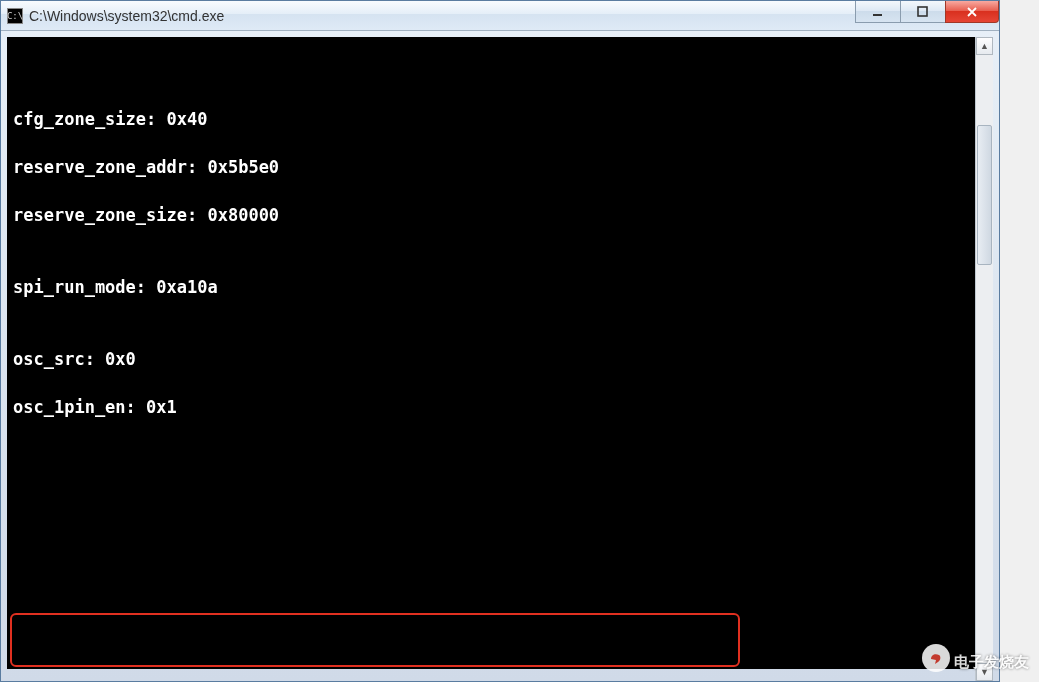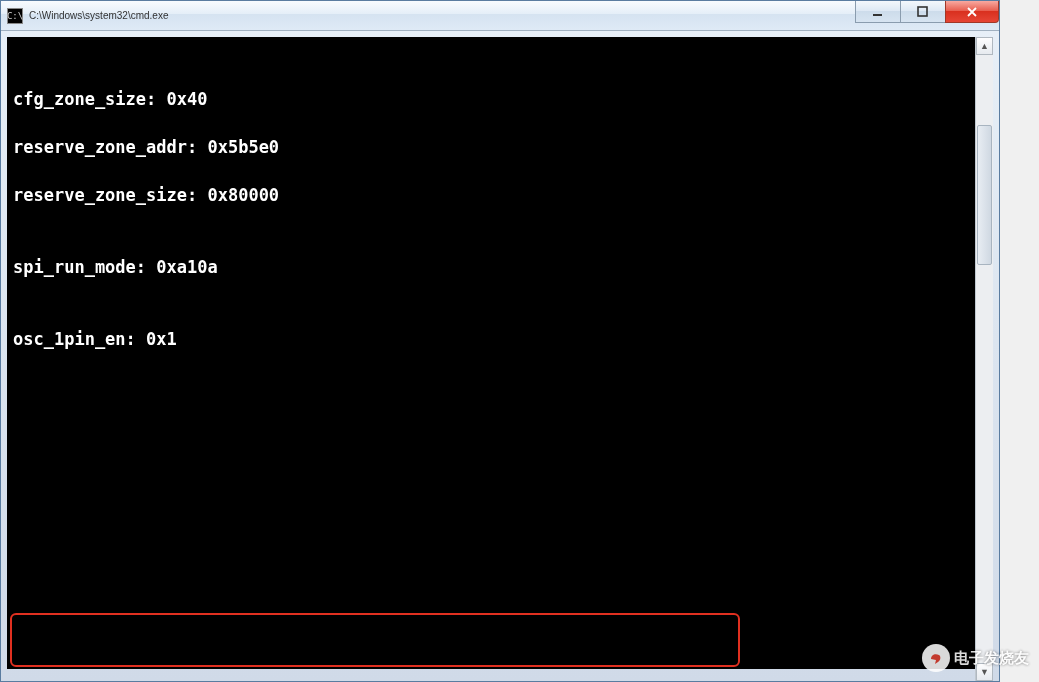--- a/index.html
+++ b/index.html
@@ -36,21 +36,21 @@
       border: 1px solid #888;
       display: flex;
       align-items: center;
       justify-content: center;
       margin-right: 6px;
       font-size: 9px;
       color: #ccc;
       font-family: monospace;
     }
     .titlebar .title-text {
-      font-size: 10px;
+      font-size: 14px;
       color: #333;
     }
     .win-controls {
       position: absolute;
       right: 0; top: 0;
       display: flex;
     }
     .win-btn {
       width: 46px; height: 22px;
       border: 1px solid #8a9cae;
@@ -69,21 +69,21 @@
     }
     .win-btn svg { width: 14px; height: 14px; }
     .terminal {
       flex: 1;
       background: #000;
       color: #fff;
       font-family: "Lucida Console", Consolas, monospace;
       font-size: 17px;
       font-weight: bold;
       line-height: 24px;
-      padding: 2px 2px 2px 6px;
+      padding: 22px 2px 2px 6px;
       white-space: pre;
       margin: 6px 6px 12px 6px;
       position: relative;
       overflow: hidden;
     }
     .scrollbar {
       position: absolute;
       right: 6px;
       top: 36px;
       bottom: 0;
@@ -123,21 +123,21 @@
       height: 54px;
       border: 2px solid #e03020;
       border-radius: 6px;
       pointer-events: none;
     }
     .watermark {
       position: absolute;
       right: 10px;
       bottom: 10px;
       display: flex;
-      align-items: center;
+      align-items: flex-end;
       opacity: 0.85;
       pointer-events: none;
     }
     .watermark .wm-icon {
       width: 28px; height: 28px;
       background: #fff;
       border-radius: 50%;
       margin-right: 4px;
       display: flex;
       align-items: center;
@@ -180,20 +180,21 @@
   </div>
 
   <div class="terminal">
 <span class="term-line"></span>
 <span class="term-line">cfg_zone_size: 0x40</span>
 <span class="term-line">reserve_zone_addr: 0x5b5e0</span>
 <span class="term-line">reserve_zone_size: 0x80000</span>
 <span class="term-line"></span>
 <span class="term-line">spi_run_mode: 0xa10a</span>
 <span class="term-line"></span>
+<span class="term-line">osc_src: 0x0</span>
 <span class="term-line">osc_1pin_en: 0x1</span>
 <span class="term-line"></span>
 
 
 
 <span class="term-line"></span>
 
 <span class="term-line"></span>
 
 

